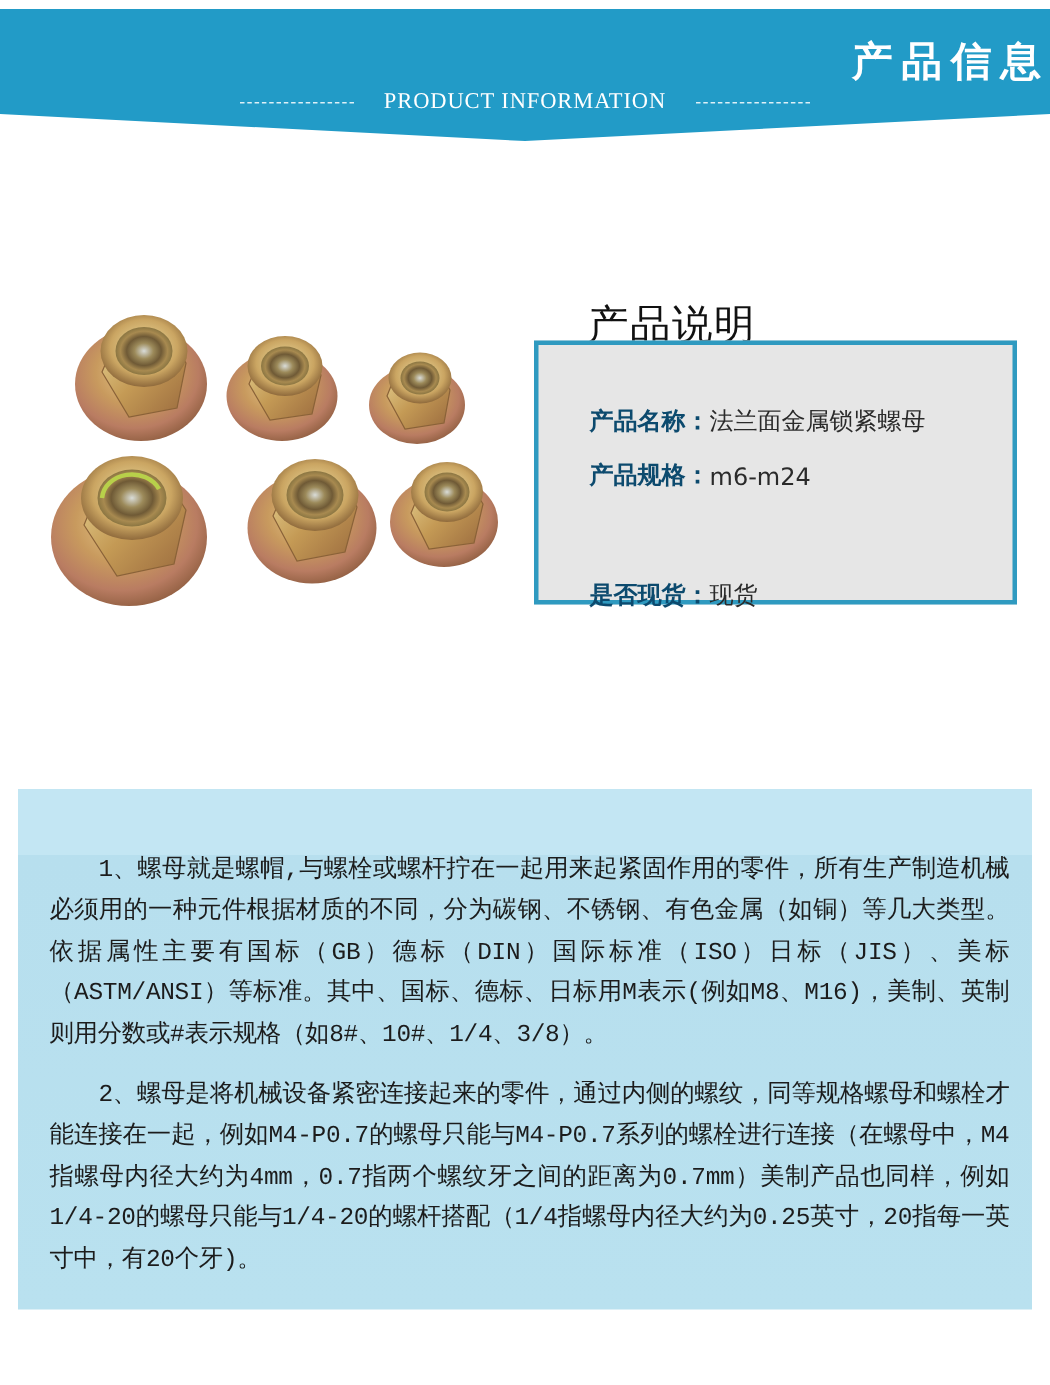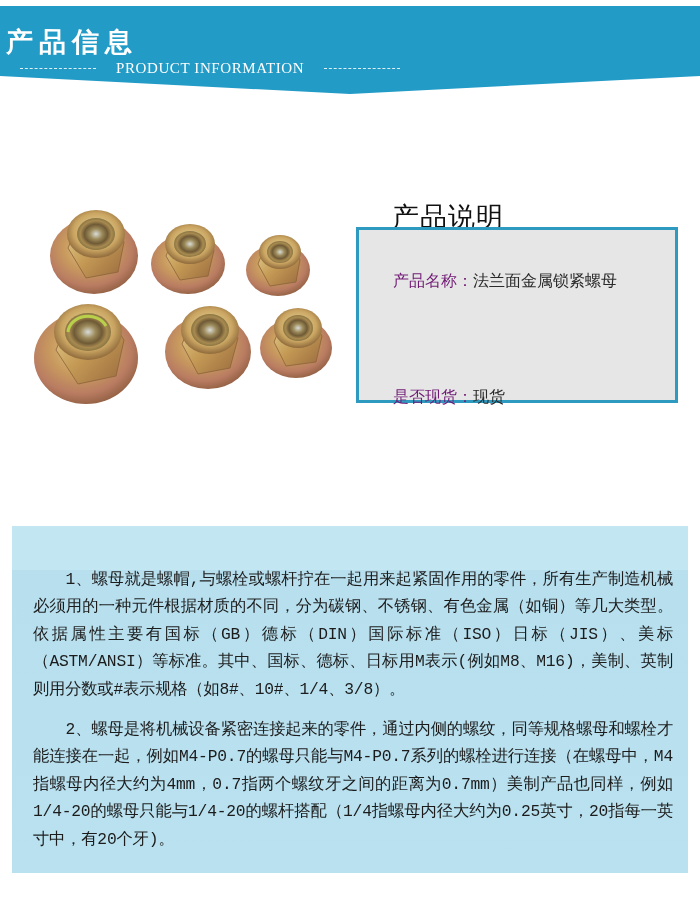--- a/index.html
+++ b/index.html
@@ -6,28 +6,28 @@
     html, body { width: 700px; height: 923px; background: #ffffff; overflow: hidden; }
     body { position: relative; font-family: "DejaVu Sans", "Liberation Sans", sans-serif; color: #1a1a1a; }
 
     
     .banner {
       position: absolute; left: 0; top: 6px; width: 700px; height: 90px;
     }
     .banner svg { position: absolute; left: 0; top: 0; }
     .banner-title {
       position: absolute; left: 0; width: 700px; top: 20px;
-      text-align: left; color: #ffffff;
+      text-align: right; color: #ffffff;
       font-family: "DejaVu Sans", sans-serif; font-weight: bold;
       font-size: 27px; letter-spacing: 6px; line-height: 32px;
       padding-left: 6px;
     }
     .banner-sub-row {
       position: absolute; left: 0; width: 700px; top: 53px; height: 18px;
-      display: flex; justify-content: flex-start; align-items: center;
+      display: flex; justify-content: center; align-items: center;
     }
     .banner-dash {
       width: 76px; height: 0; border-top: 1px dashed rgba(255,255,255,0.85);
       margin: 0 20px;
     }
     .banner-sub {
       color: #ffffff; font-family: "Liberation Serif", "DejaVu Serif", serif;
       font-size: 15px; letter-spacing: 0.6px; line-height: 18px; white-space: nowrap;
     }
 
@@ -42,21 +42,21 @@
       font-size: 27px; line-height: 32px; color: #111111; letter-spacing: 1px; margin-top: 20px;
     }
     .spec-box {
       position: absolute; left: 356px; top: 227px; width: 322px; height: 176px;
       background: #e6e6e6; border: 3px solid #2f9ac0;
     }
     .spec-row {
       position: absolute; left: 34px; height: 22px; display: flex; align-items: center;
       font-size: 16px; white-space: nowrap; color: #1f1f1f;
     }
-    .spec-label { font-weight: normal; color: #701a75; }
+    .spec-label { font-weight: bold; color: #0c4a6e; }
     .spec-value { color: #2a2a2a; }
 
     
     .info-panel {
       position: absolute; left: 12px; top: 526px; width: 676px; height: 347px;
       background: linear-gradient(#c3e6f3 0px, #c3e6f3 44px, #b7dfee 44px, #b9e1ef 100%);
     }
     .info-text {
       position: absolute; left: 21px; top: 40px; width: 640px;
       font-family: Liberation Mono, monospace; font-size: 16.3px; line-height: 27.4px;
@@ -152,20 +152,24 @@
   </svg>
 </div>
 
 <div class="desc-heading">产品说明</div>
 
 <div class="spec-box">
   <div class="spec-row" style="top:40px;">
     <span class="spec-label">产品名称：</span>
     <span class="spec-value">法兰面金属锁紧螺母</span>
   </div>
+  <div class="spec-row" style="top:76px;">
+    <span class="spec-label">产品规格：</span>
+    <span class="spec-value">m6-m24</span>
+  </div>
   <div class="spec-row" style="top:112px;margin-top:44px;">
     <span class="spec-label">是否现货：</span>
     <span class="spec-value">现货</span>
   </div>
 </div>
 
 <div class="info-panel">
   <div class="info-text">
     <p>1、螺母就是螺帽,与螺栓或螺杆拧在一起用来起紧固作用的零件，所有生产制造机械必须用的一种元件根据材质的不同，分为碳钢、不锈钢、有色金属（如铜）等几大类型。依据属性主要有国标（GB）德标（DIN）国际标准（ISO）日标（JIS）、美标（ASTM/ANSI）等标准。其中、国标、德标、日标用M表示(例如M8、M16)，美制、英制则用分数或#表示规格（如8#、10#、1/4、3/8）。</p>
     <p>2、螺母是将机械设备紧密连接起来的零件，通过内侧的螺纹，同等规格螺母和螺栓才能连接在一起，例如M4-P0.7的螺母只能与M4-P0.7系列的螺栓进行连接（在螺母中，M4指螺母内径大约为4mm，0.7指两个螺纹牙之间的距离为0.7mm）美制产品也同样，例如1/4-20的螺母只能与1/4-20的螺杆搭配（1/4指螺母内径大约为0.25英寸，20指每一英寸中，有20个牙)。</p>

